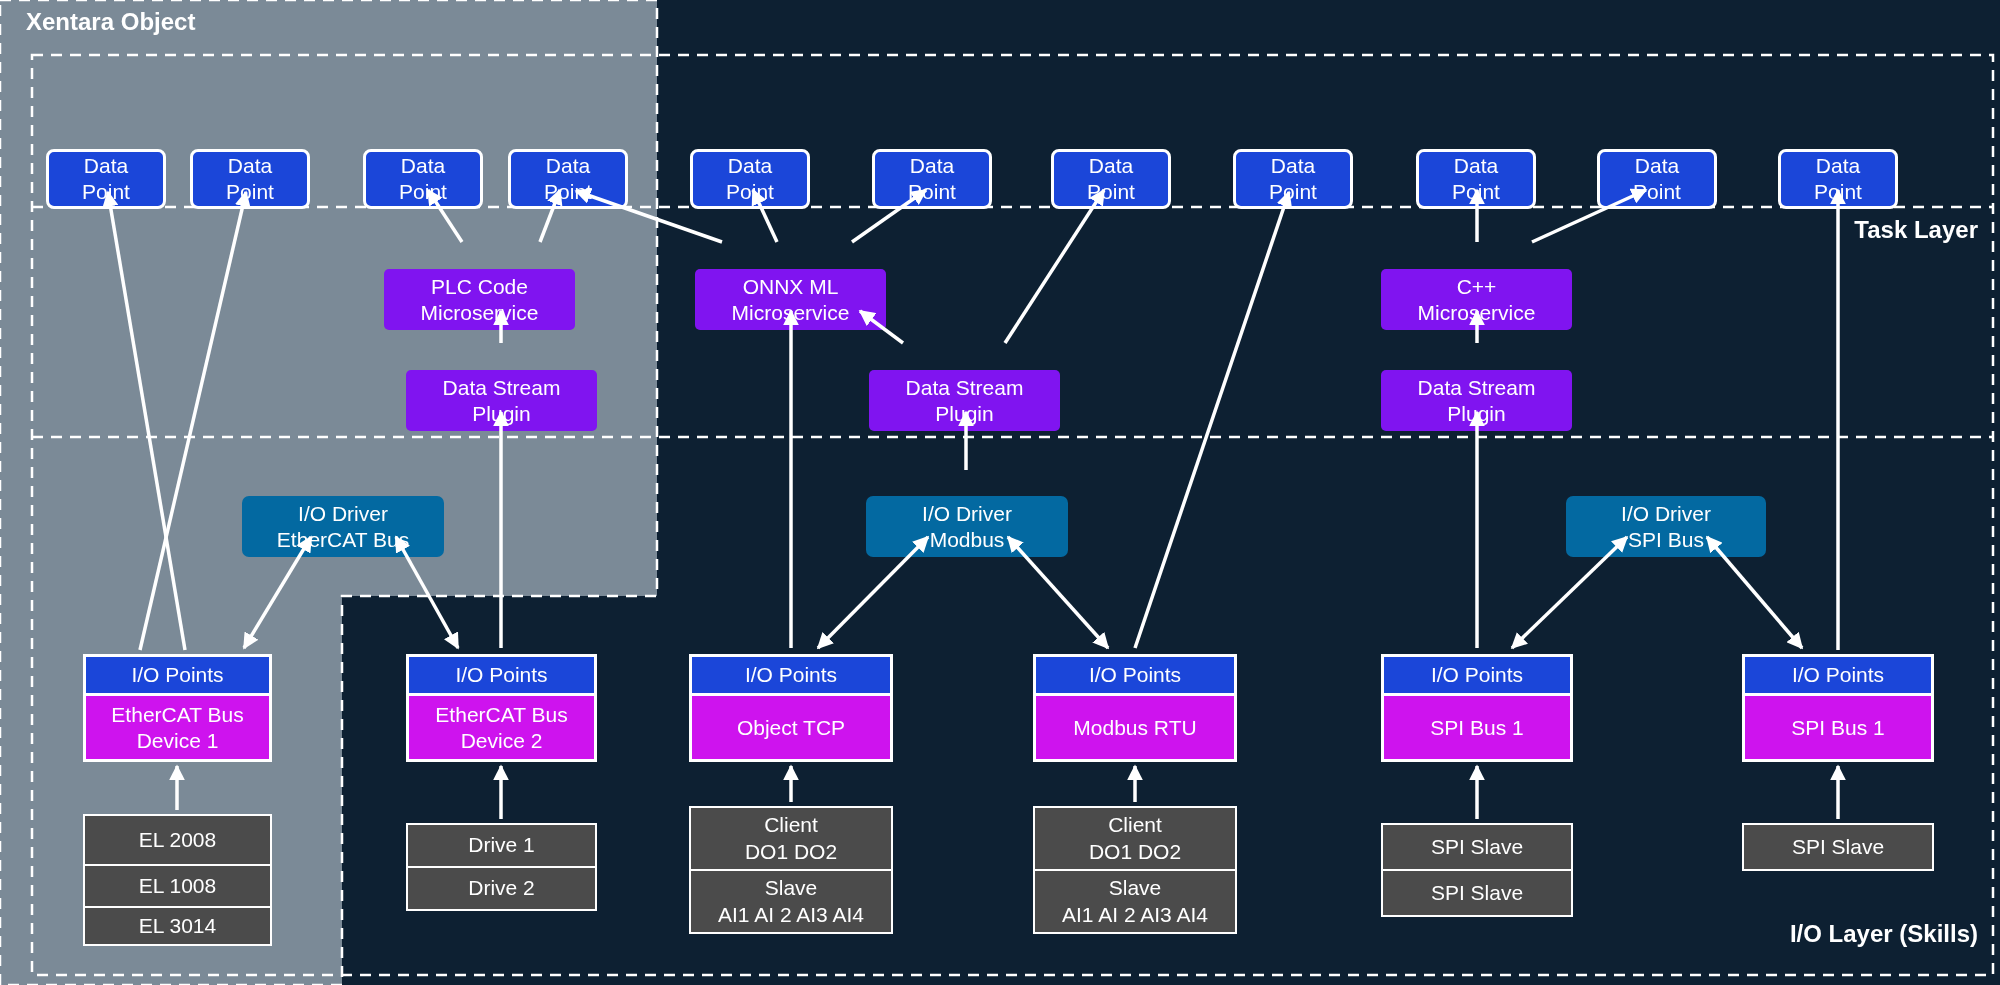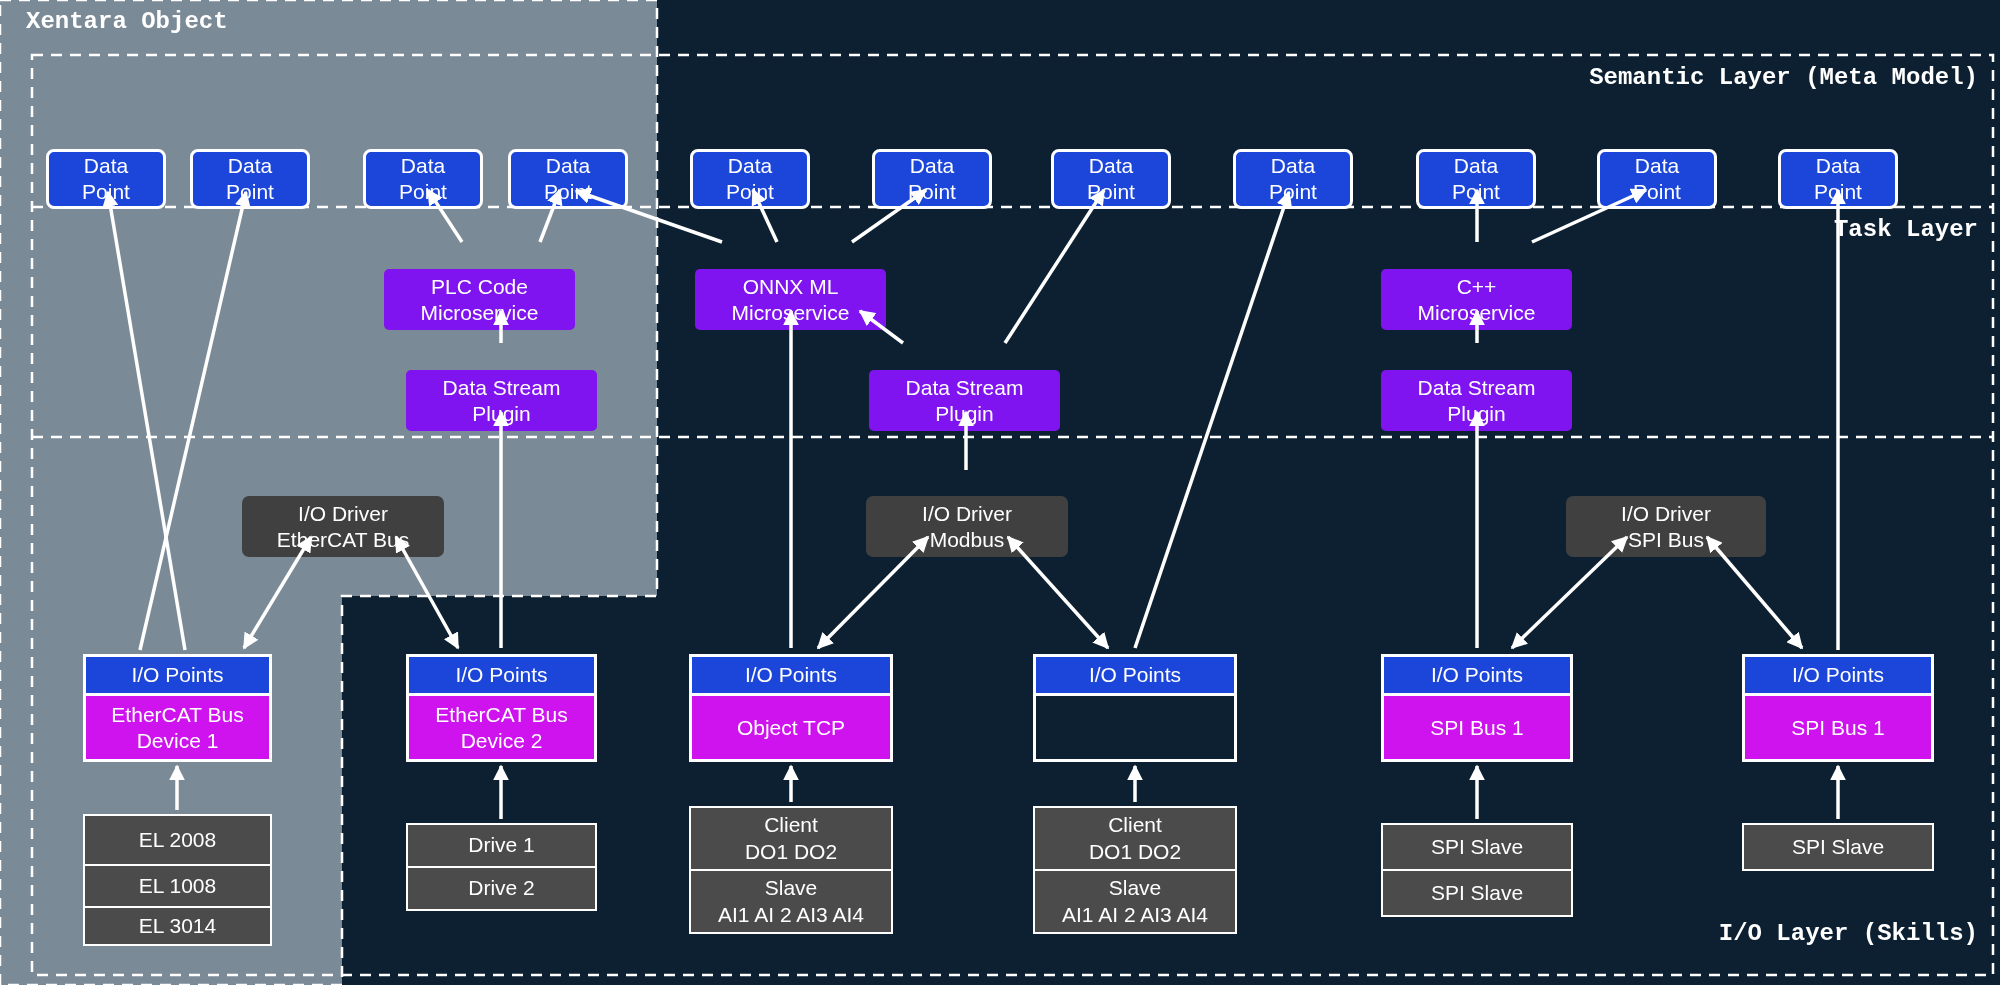--- a/index.html
+++ b/index.html
@@ -1,25 +1,25 @@
 <!DOCTYPE html>
 <html><head>
 <meta charset="utf-8">
 <style>
   * { box-sizing: border-box; margin: 0; padding: 0; }
   body { background: #0d2032; font-family: "Liberation Sans", sans-serif; }
   .canvas { position: relative; width: 2000px; height: 985px; background: #0d2032; color: #fff; overflow: hidden; }
   svg.layer-svg { position: absolute; left: 0; top: 0; width: 2000px; height: 985px; }
   .fg { pointer-events: none; }
-  .lbl { position: absolute; font-weight: bold; font-size: 24px; color: #fff; white-space: nowrap; font-family: Liberation Mono, monospace; }
+  .lbl { position: absolute; font-weight: bold; font-size: 24px; color: #fff; white-space: nowrap; }
   .box { position: absolute; display: flex; align-items: center; justify-content: center;
          text-align: center; white-space: pre-line; line-height: 1.22; font-size: 21px; color: #fff; margin-top: 24px; }
   .dp  { background: #1b46d9; border: 3px solid #fff; border-radius: 8px; width: 120px; height: 60px; top: 125px; }
   .svc { background: #8014f0; border-radius: 5px; width: 191px; height: 61px; }
-  .drv { background: #404040; border-radius: 7px; height: 61px; top: 472px; }
+  .drv { background: #0369a1; border-radius: 7px; height: 61px; top: 472px; }
   .stack { position: absolute; top: 654px; height: 108px; border: 3px solid #fff;
            display: flex; flex-direction: column; }
   .stack .hdr { background: #1b46d9; height: 39px; flex: none; border-bottom: 3px solid #fff;
                 display: flex; align-items: center; justify-content: center; font-size: 21px; }
   .stack .bdy { background: #ce13ee; flex: 1; display: flex; align-items: center; justify-content: center;
                 text-align: center; white-space: pre-line; line-height: 1.22; font-size: 21px; }
   .hw { position: absolute; }
   .hw .hbox { background: #4b4b4b; border: 2px solid #fff; display: flex; align-items: center; justify-content: center;
               text-align: center; white-space: pre-line; line-height: 1.25; font-size: 21px; }
   .hw .hbox + .hbox { margin-top: -2px; }
@@ -30,21 +30,20 @@
 <div class="canvas">
 
   <svg class="layer-svg bg">
     <polygon points="0,0 657,0 657,596 342,596 342,985 0,985" fill="#7b8a97" stroke="#ffffff" stroke-width="2.5" stroke-dasharray="11 8"></polygon>
     <rect x="32" y="55" width="1961" height="920" fill="none" stroke="#ffffff" stroke-width="2.5" stroke-dasharray="11 8"></rect>
     <line x1="32" y1="207" x2="1993" y2="207" stroke="#ffffff" stroke-width="2.5" stroke-dasharray="11 8"></line>
     <line x1="32" y1="437" x2="1993" y2="437" stroke="#ffffff" stroke-width="2.5" stroke-dasharray="11 8"></line>
   </svg>
 
   <div class="lbl" style="left:26px; top:8px;">Xentara Object</div>
-  <div class="lbl" style="right:22px; top:64px;">Semantic Layer (Meta Model)</div>
   <div class="lbl" style="right:22px; top:216px;">Task Layer</div>
   <div class="lbl" style="right:22px; top:920px;">I/O Layer (Skills)</div>
 
   <div class="box dp" style="left:46px;">Data
 Point</div>
   <div class="box dp" style="left:190px;">Data
 Point</div>
   <div class="box dp" style="left:363px;">Data
 Point</div>
   <div class="box dp" style="left:508px;">Data
@@ -93,20 +92,21 @@
     <div class="hdr">I/O Points</div>
     <div class="bdy">EtherCAT Bus
 Device 2</div>
   </div>
   <div class="stack" style="left:689px; width:204px;">
     <div class="hdr">I/O Points</div>
     <div class="bdy">Object TCP</div>
   </div>
   <div class="stack" style="left:1033px; width:204px;">
     <div class="hdr">I/O Points</div>
+    <div class="bdy">Modbus RTU</div>
   </div>
   <div class="stack" style="left:1381px; width:192px;">
     <div class="hdr">I/O Points</div>
     <div class="bdy">SPI Bus 1</div>
   </div>
   <div class="stack" style="left:1742px; width:192px;">
     <div class="hdr">I/O Points</div>
     <div class="bdy">SPI Bus 1</div>
   </div>
 

